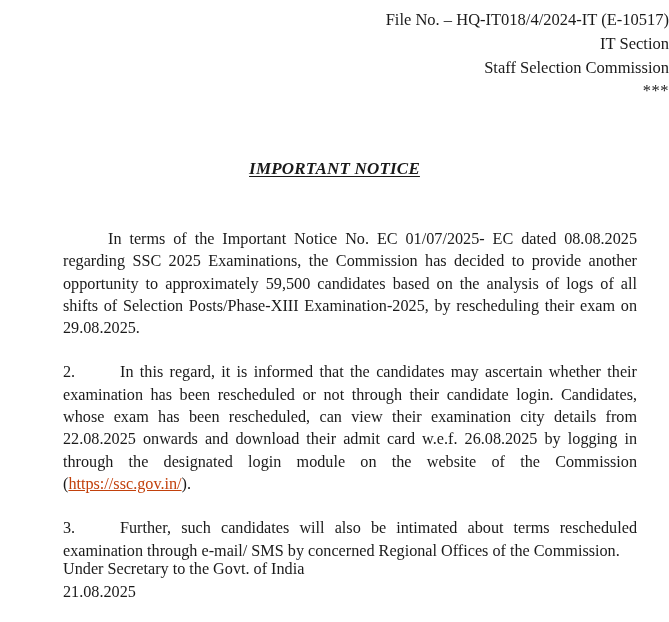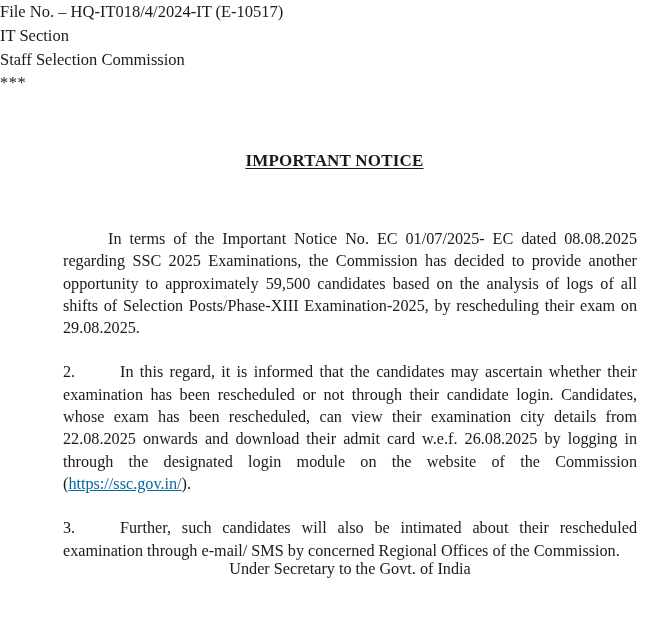--- a/index.html
+++ b/index.html
@@ -19,38 +19,39 @@
     position: absolute;
     left: 0;
     top: 0;
     width: 669px;
     height: 622px;
     overflow: hidden;
   }
 
   
   .header {
-    text-align: left;
-    padding-top: 0;
+    text-align: right;
+    padding-top: 8px;
   }
   .header .hline {
     font-size: 16.5px;
     line-height: 24px;
     white-space: nowrap;
   }
   .header .stars {
     font-size: 16.5px;
     line-height: 22px;
     letter-spacing: 0.5px;
   }
 
   
   .title-wrap {
     text-align: center;
     margin-top: 57px;
+    font-style: italic;
   }
   .title {
     display: inline-block;
     font-size: 17px;
     font-weight: bold;
     text-decoration: underline;
     text-underline-offset: 2px;
     letter-spacing: 0.2px;
   }
 
@@ -69,32 +70,32 @@
     text-justify: inter-word;
   }
   p.para.first {
     text-indent: 45px;
   }
   .numbered .num {
     display: inline-block;
     width: 57px;
   }
   a.link {
-    color: #0369a1;
+    color: #c2410c;
     text-decoration: underline;
     text-underline-offset: 1px;
   }
 
   
   .signature {
     position: absolute;
     left: 63px;
     top: 558px;
     width: 574px;
-    text-align: center;
+    text-align: left;
     font-size: 16.2px;
     line-height: 22.5px;
     font-family: Liberation Serif, serif;
   }
 </style>
 </head>
 <body>
 
 <div class="page">
 
@@ -108,21 +109,22 @@
   <div class="title-wrap">
     <span class="title">IMPORTANT NOTICE</span>
   </div>
 
   <div class="body">
 
     <p class="para first">In terms of the Important Notice No. EC 01/07/2025- EC dated 08.08.2025 regarding SSC 2025 Examinations, the Commission has decided to provide another opportunity to approximately 59,500 candidates based on the analysis of logs of all shifts of Selection Posts/Phase-XIII Examination-2025, by rescheduling their exam on 29.08.2025.</p>
 
     <p class="para numbered"><span class="num">2.</span><span>In this regard, it is informed that the candidates may ascertain whether their examination has been rescheduled or not through their candidate login. Candidates, whose exam has been rescheduled, can view their examination city details from 22.08.2025 onwards and download their admit card w.e.f. 26.08.2025 by logging in through the designated login module on the website of the Commission (</span><a class="link" href="#">https://ssc.gov.in/</a><span>).</span></p>
 
-    <p class="para numbered"><span class="num">3.</span><span>Further, such candidates will also be intimated about their rescheduled examination through e-mail/ SMS by concerned Regional Offices of the Commission.</span></p>
+    <p class="para numbered"><span class="num">3.</span><span>Further, such candidates will also be intimated about terms rescheduled examination through e-mail/ SMS by concerned Regional Offices of the Commission.</span></p>
 
   </div>
 
   <div class="signature">
     <div>Under Secretary to the Govt. of India</div>
+    <div>21.08.2025</div>
   </div>
 
 </div>
 
 </body></html>

